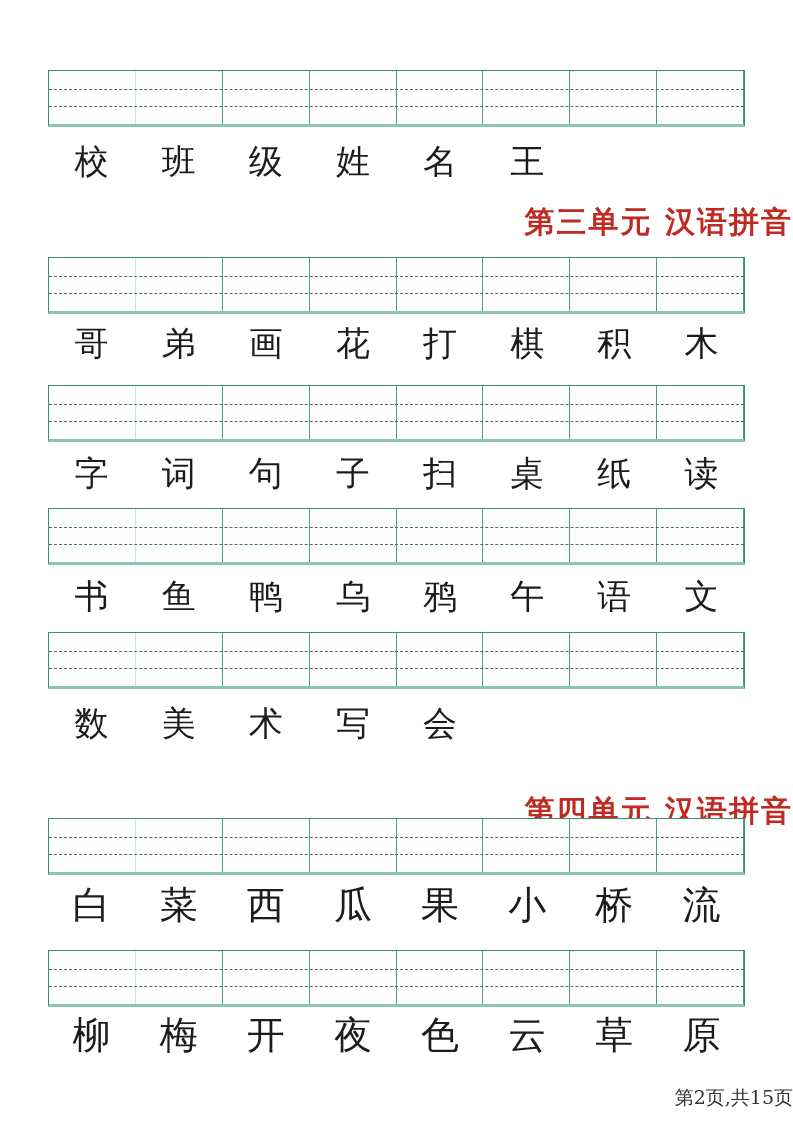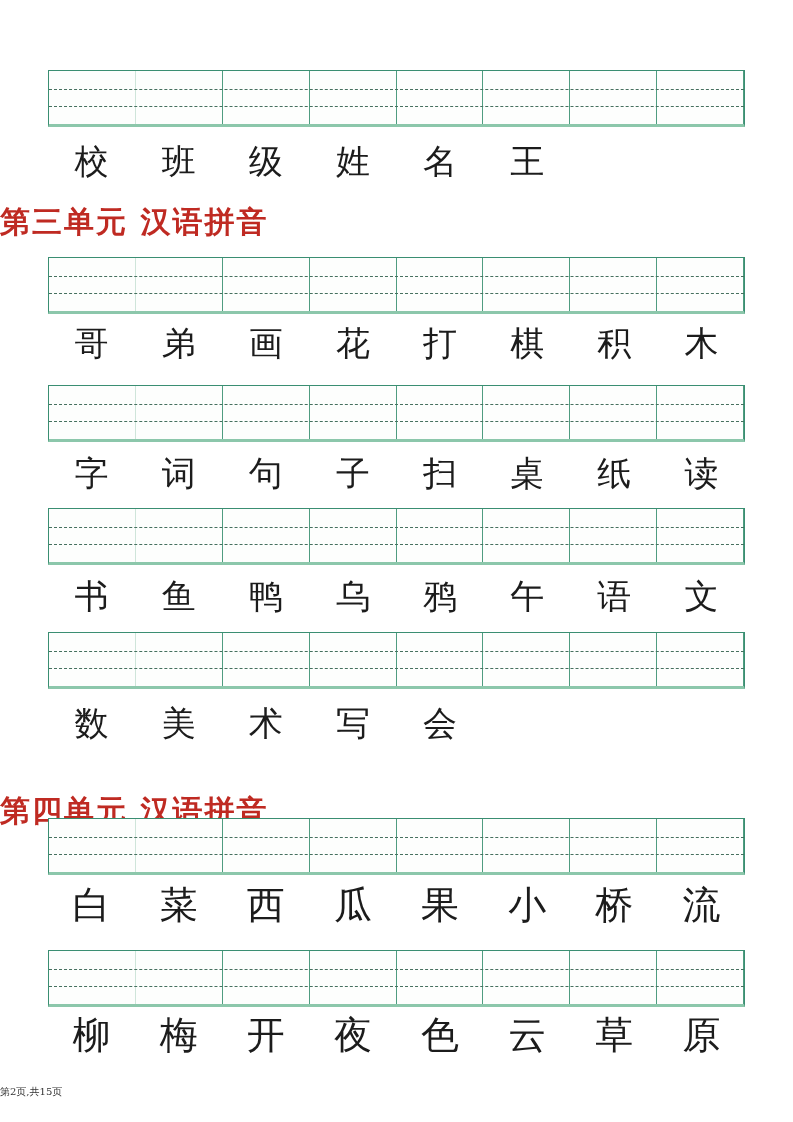--- a/index.html
+++ b/index.html
@@ -61,33 +61,33 @@
     font-size:34px;
     color:var(--char-color);
     font-family:"DejaVu Serif","DejaVu Sans",serif;
     line-height:46px;
   }
   .chars.big span{font-size:38px;}
   
   .sec-header{
     position:absolute;
     left:0;width:100%;
-    text-align:left;
+    text-align:right;
     font-size:30px;
     font-weight:bold;
     color:var(--header-red);
     font-family:"DejaVu Serif","DejaVu Sans",serif;
     letter-spacing:2px;
   }
   
   .footer{
     position:absolute;
     left:0;width:100%;
-    text-align:left;
-    font-size:10px;
+    text-align:right;
+    font-size:19px;
     color:var(--footer-color);
     font-family:"DejaVu Serif",serif;
   }
 </style>
 </head>
 <body>
 
 <div class="page">
 
   <div class="pgrid" style="top:70px">

